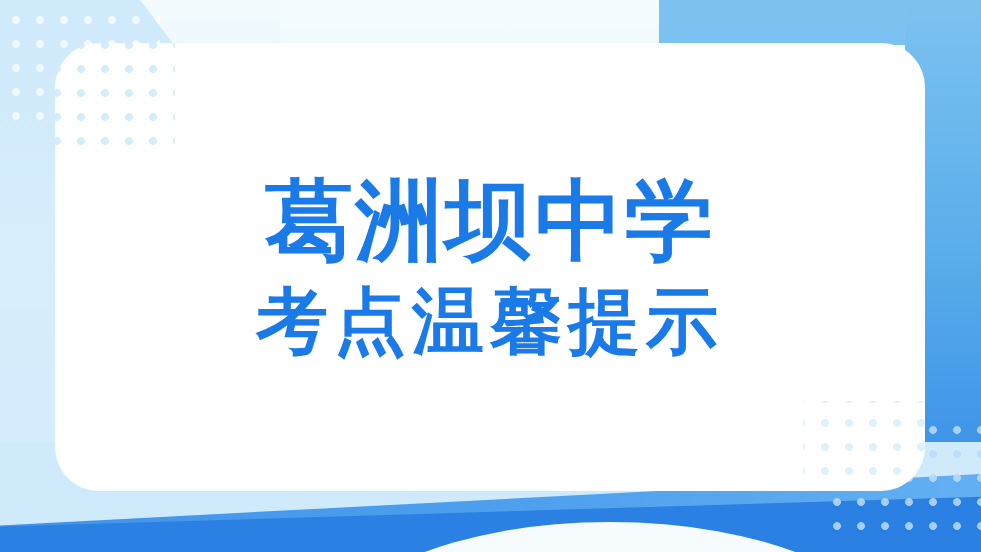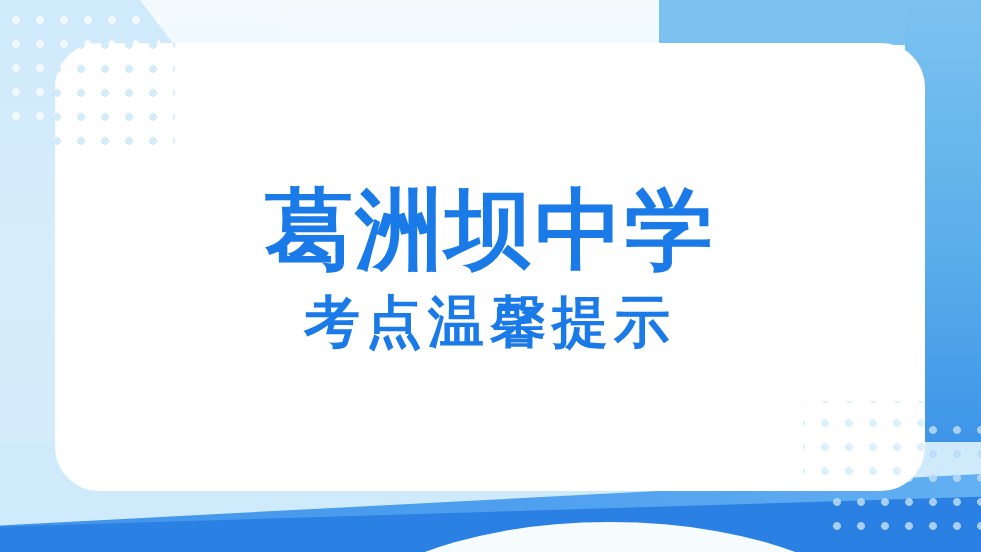--- a/index.html
+++ b/index.html
@@ -199,21 +199,21 @@
     gap: 8px;
   }
   .title-line {
     font-weight: bold;
     color: #1a7ae8;
     letter-spacing: 2px;
     line-height: 1.16;
     white-space: nowrap;
   }
   .title-line-1 { font-size: 88px; }
-  .title-line-2 { font-size: 56px; letter-spacing: 6px; }
+  .title-line-2 { font-size: 72px; letter-spacing: 6px; }
 </style>
 </head>
 <body>
 
 <div class="stage">
 
   <div class="bg-base"></div>
   <div class="bg-left-pale"></div>
   <div class="bg-left-cut"></div>
   <div class="bg-left-round"></div>

